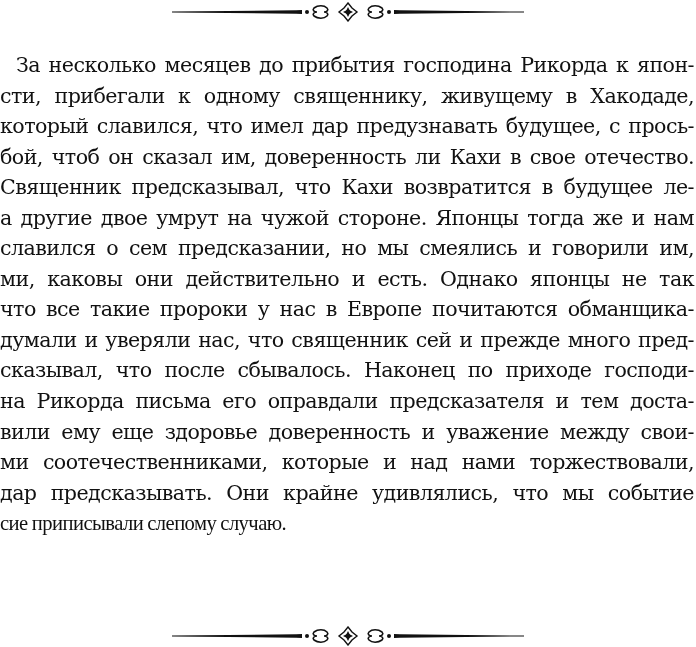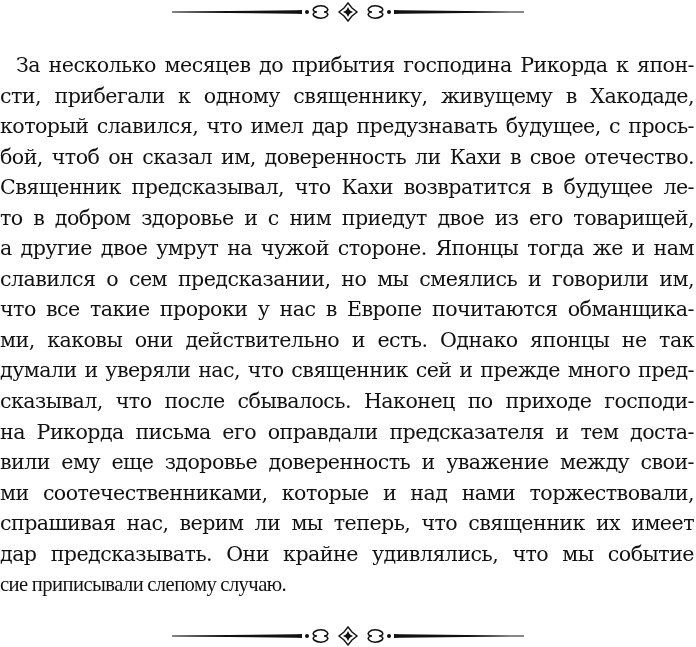--- a/index.html
+++ b/index.html
@@ -73,31 +73,29 @@
     <polygon points="222,8 228,8.2 352,9.6 352,10.4 228,11.8 222,12" fill="#111"></polygon>
   </svg>
 </div>
 
 <div class="text-block">
   <span class="line first">За несколько месяцев до прибытия господина Рикорда к япон-</span>
   <span class="line">сти, прибегали к одному священнику, живущему в Хакодаде,</span>
   <span class="line">который славился, что имел дар предузнавать будущее, с прось-</span>
   <span class="line">бой, чтоб он сказал им, доверенность ли Кахи в свое отечество.</span>
   <span class="line">Священник предсказывал, что Кахи возвратится в будущее ле-</span>
-  <span class="line">то в добром здоровье и с ним приедут двое из его товарищей,</span>
   <span class="line">а другие двое умрут на чужой стороне. Японцы тогда же и нам</span>
   <span class="line">славился о сем предсказании, но мы смеялись и говорили им,</span>
+  <span class="line">ми, каковы они действительно и есть. Однако японцы не так</span>
   <span class="line">что все такие пророки у нас в Европе почитаются обманщика-</span>
-  <span class="line">ми, каковы они действительно и есть. Однако японцы не так</span>
   <span class="line">думали и уверяли нас, что священник сей и прежде много пред-</span>
   <span class="line">сказывал, что после сбывалось. Наконец по приходе господи-</span>
   <span class="line">на Рикорда письма его оправдали предсказателя и тем доста-</span>
   <span class="line">вили ему еще здоровье доверенность и уважение между свои-</span>
   <span class="line">ми соотечественниками, которые и над нами торжествовали,</span>
-  <span class="line">спрашивая нас, верим ли мы теперь, что священник их имеет</span>
   <span class="line">дар предсказывать. Они крайне удивлялись, что мы событие</span>
   <span class="line last">сие приписывали слепому случаю.</span>
 </div>
 
 <div class="ornament bottom">
   <svg viewBox="0 0 352 20" xmlns="http://www.w3.org/2000/svg">
     <polygon points="0,9.6 124,8.2 130,8 130,12 124,11.8 0,10.4" fill="#111"></polygon>
     <circle cx="135" cy="10" r="2" fill="#111"></circle>
     <path d="M142,6 C146,3 152,3 155,6 C157,8 155,10 152,10 C155,10 157,12 155,14 C152,17 146,17 142,14 C140,12 142,10 145,10 C142,10 140,8 142,6 Z" fill="none" stroke="#111" stroke-width="1.6"></path>
     <g transform="translate(176,10)">

